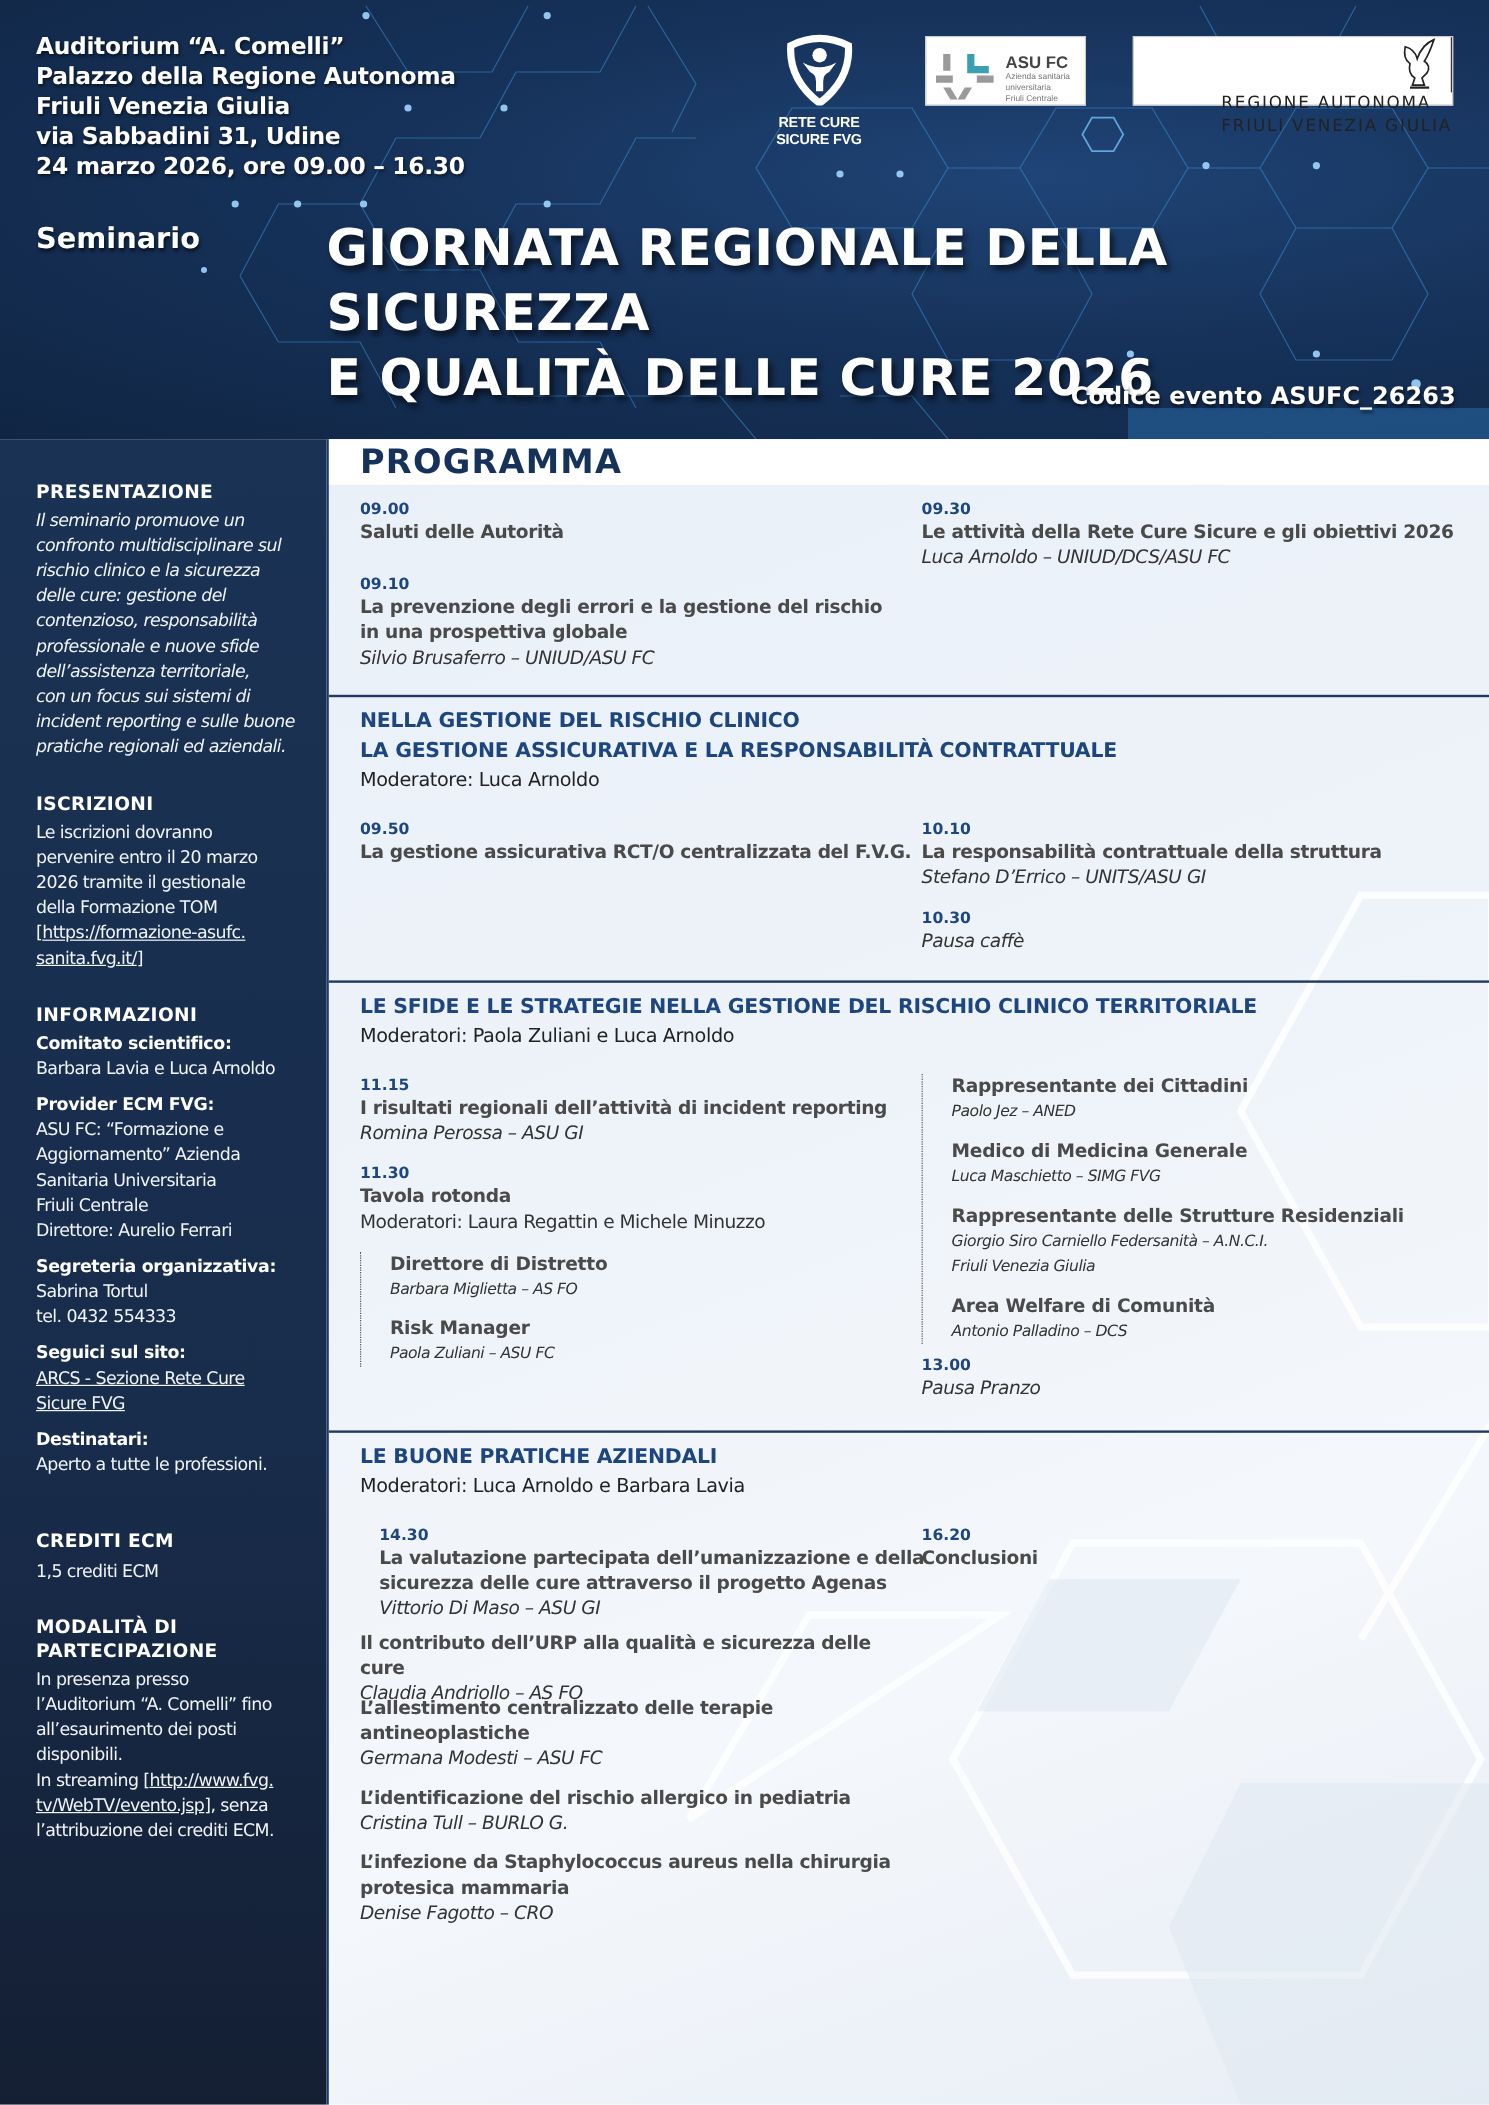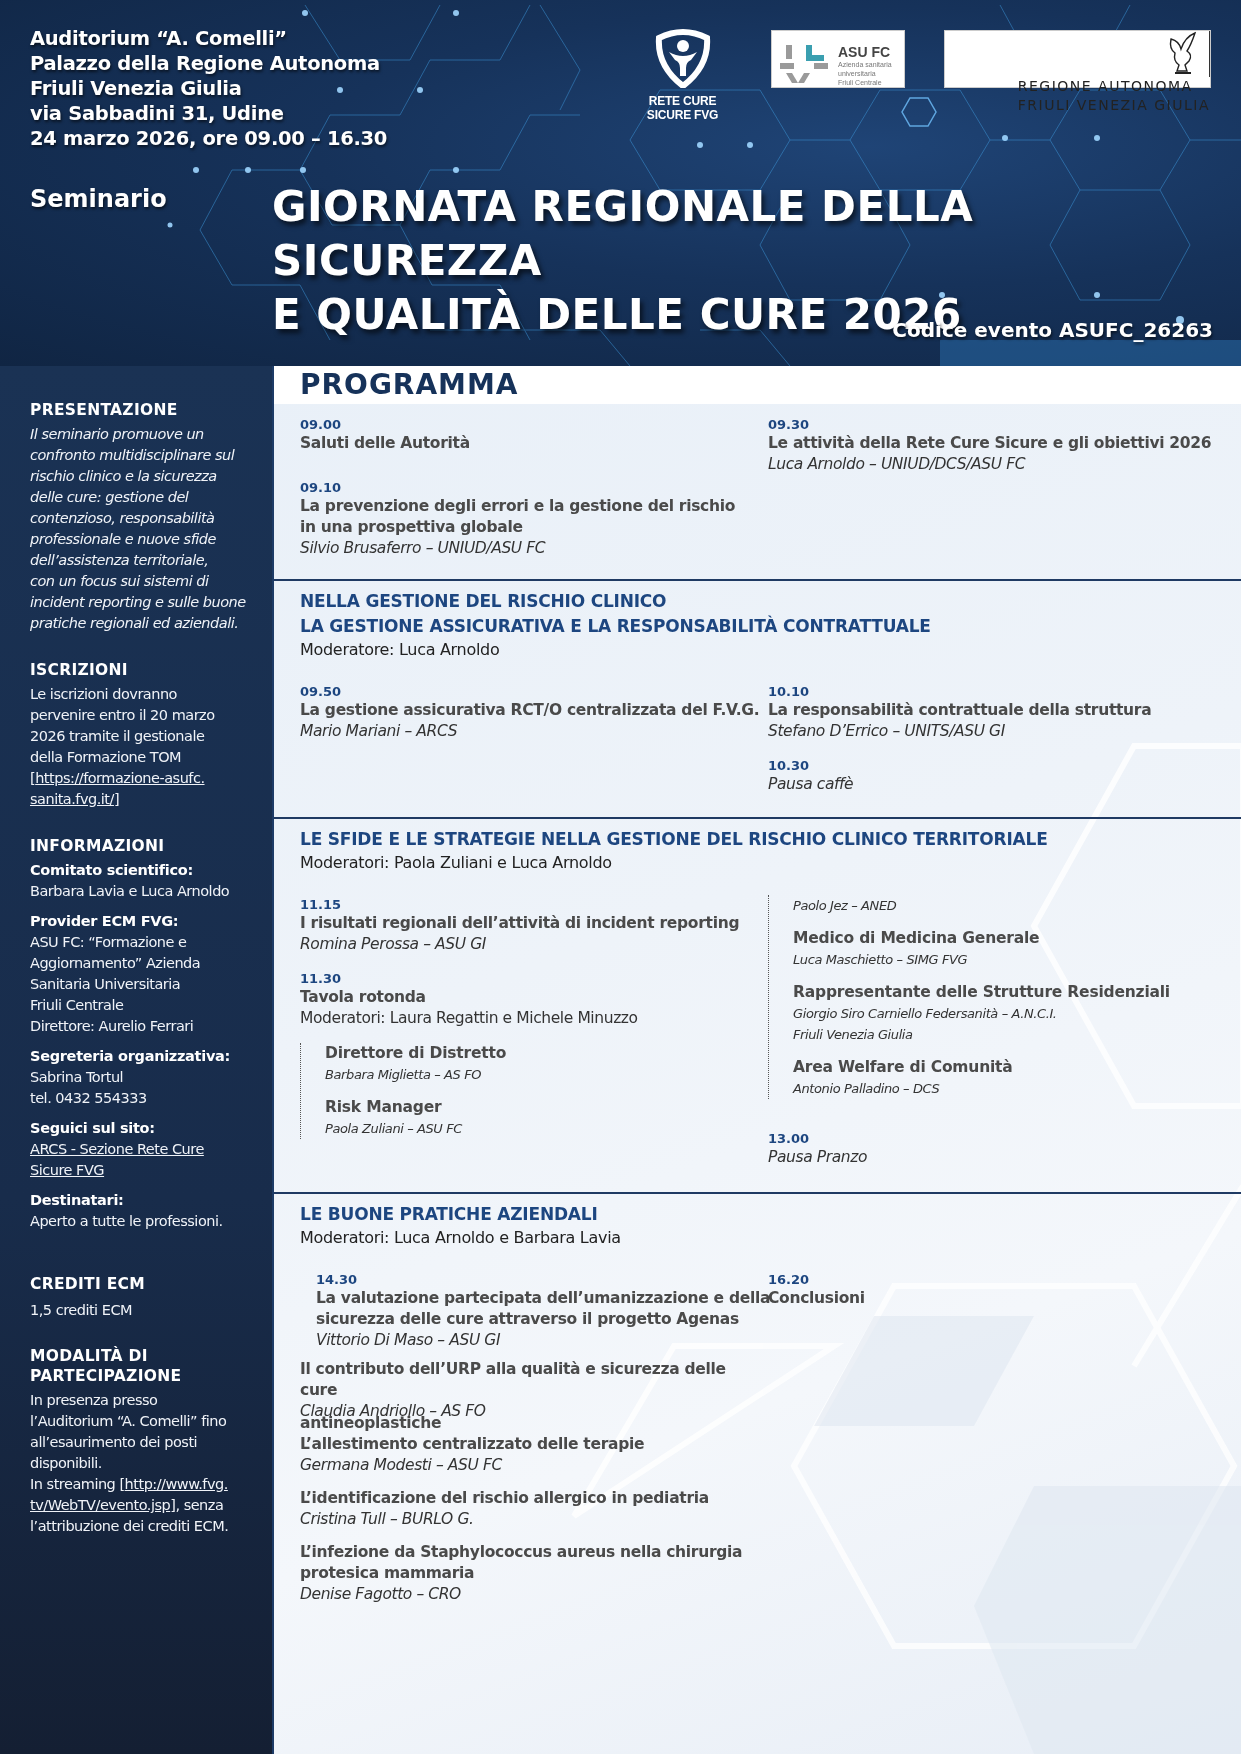--- a/index.html
+++ b/index.html
@@ -301,21 +301,20 @@
 
   <div class="sec-title" style="top:223px">
     <div>NELLA GESTIONE DEL RISCHIO CLINICO</div>
     <div>LA GESTIONE ASSICURATIVA E LA RESPONSABILITÀ CONTRATTUALE</div>
   </div>
   <div class="sec-mod" style="top:274px">Moderatore: Luca Arnoldo</div>
 
   <div class="item" style="left:26px;top:317px;width:460px">
     <span class="time">09.50</span>
     <span class="talk">La gestione assicurativa RCT/O centralizzata del F.V.G.</span>
-    <span class="spk">Mario Mariani – ARCS</span>
   </div>
   <div class="item" style="left:494px;top:317px;width:460px">
     <span class="time">10.10</span>
     <span class="talk">La responsabilità contrattuale della struttura</span>
     <span class="spk">Stefano D’Errico – UNITS/ASU GI</span>
   </div>
   <div class="item" style="left:494px;top:391px;width:460px">
     <span class="time">10.30</span>
     <span class="spk">Pausa caffè</span>
   </div>
@@ -342,20 +341,21 @@
       <span class="spk">Barbara Miglietta – AS FO</span>
     </div>
     <div class="entry">
       <span class="role">Risk Manager</span>
       <span class="spk">Paola Zuliani – ASU FC</span>
     </div>
   </div>
 
   <div class="panel" style="left:494px;top:529px;width:460px">
     <div class="entry">
+      <span class="role">Rappresentante dei Cittadini</span>
       <span class="spk">Paolo Jez – ANED</span>
     </div>
     <div class="entry">
       <span class="role">Medico di Medicina Generale</span>
       <span class="spk">Luca Maschietto – SIMG FVG</span>
     </div>
     <div class="entry">
       <span class="role">Rappresentante delle Strutture Residenziali</span>
       <span class="spk">Giorgio Siro Carniello Federsanità – A.N.C.I.</span>
       <span class="spk">Friuli Venezia Giulia</span>
@@ -380,22 +380,22 @@
     <span class="time">14.30</span>
     <span class="talk">La valutazione partecipata dell’umanizzazione e della</span>
     <span class="talk">sicurezza delle cure attraverso il progetto Agenas</span>
     <span class="spk">Vittorio Di Maso – ASU GI</span>
   </div>
   <div class="item" style="left:26px;top:993px;width:460px">
     <span class="talk">Il contributo dell’URP alla qualità e sicurezza delle cure</span>
     <span class="spk">Claudia Andriollo – AS FO</span>
   </div>
   <div class="item" style="left:26px;top:1047px;width:460px">
+    <span class="talk">L’allestimento centralizzato delle terapie</span>
     <span class="talk">antineoplastiche</span>
-    <span class="talk">L’allestimento centralizzato delle terapie</span>
     <span class="spk">Germana Modesti – ASU FC</span>
   </div>
   <div class="item" style="left:26px;top:1122px;width:460px">
     <span class="talk">L’identificazione del rischio allergico in pediatria</span>
     <span class="spk">Cristina Tull – BURLO G.</span>
   </div>
   <div class="item" style="left:26px;top:1176px;width:460px">
     <span class="talk">L’infezione da Staphylococcus aureus nella chirurgia</span>
     <span class="talk">protesica mammaria</span>
     <span class="spk">Denise Fagotto – CRO</span>

